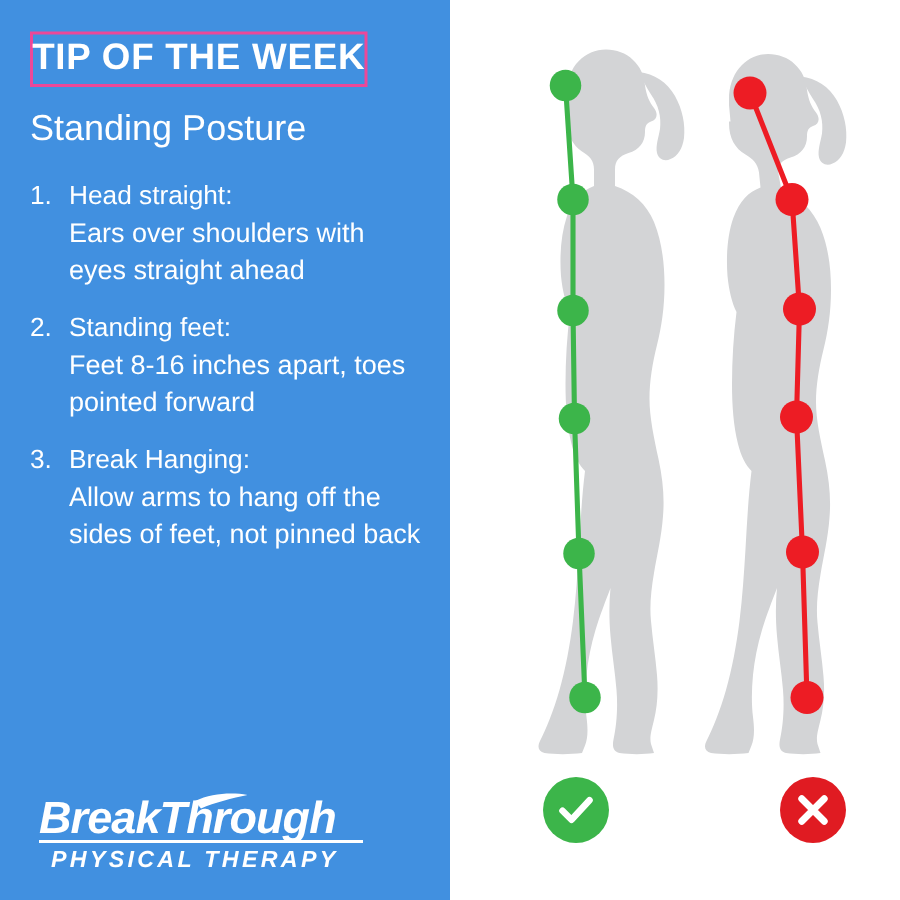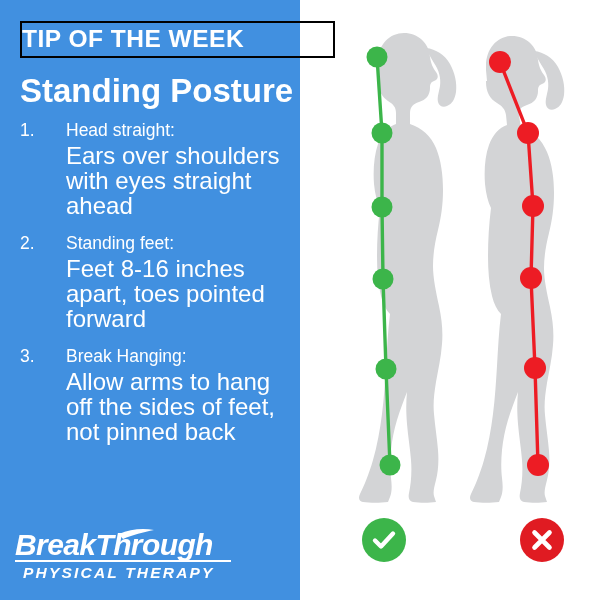--- a/index.html
+++ b/index.html
@@ -27,44 +27,45 @@
     width: 300px;
     height: 600px;
     background: #4190e0;
   }
 
   
   .tip-box {
     position: absolute;
     left: 20px;
     top: 21px;
-    width: 315px;
+    width: 225px;
     height: 37px;
     box-sizing: border-box;
-    border: 2px solid #000000;
+    border: 2px solid #ec4899;
     display: flex;
     align-items: center;
+    justify-content: center;
   }
   .tip-box-label {
     color: #ffffff;
     font-size: 24.5px;
     font-weight: bold;
     letter-spacing: 0.5px;
     line-height: 1;
     white-space: nowrap;
   }
 
   
   .subtitle {
     position: absolute;
     left: 20px;
     top: 73px;
     color: #ffffff;
-    font-size: 33px;
-    font-weight: bold;
+    font-size: 24px;
+    font-weight: normal;
     line-height: 1.1;
     white-space: nowrap;
   }
 
   
   .tips-list {
     position: absolute;
     left: 20px;
     top: 118px;
     width: 265px;
@@ -77,37 +78,36 @@
   .tip-num {
     color: #ffffff;
     font-size: 17.5px;
     line-height: 25px;
     width: 26px;
     flex: 0 0 26px;
     text-align: left;
   }
   .tip-body {
     flex: 1 1 auto;
-    margin-left: 20px;
   }
   .tip-head {
     color: #ffffff;
     font-size: 17.5px;
     line-height: 25px;
   }
   .tip-detail {
     color: #ffffff;
-    font-size: 24px;
+    font-size: 18px;
     line-height: 25px;
   }
 
   
   .logo {
     position: absolute;
-    left: 13px;
+    left: 24px;
     bottom: 16px;
     width: 220px;
     height: 62px;
   }
   .logo svg { display: block; }
 
   
   .figures {
     position: absolute;
     left: 300px;

